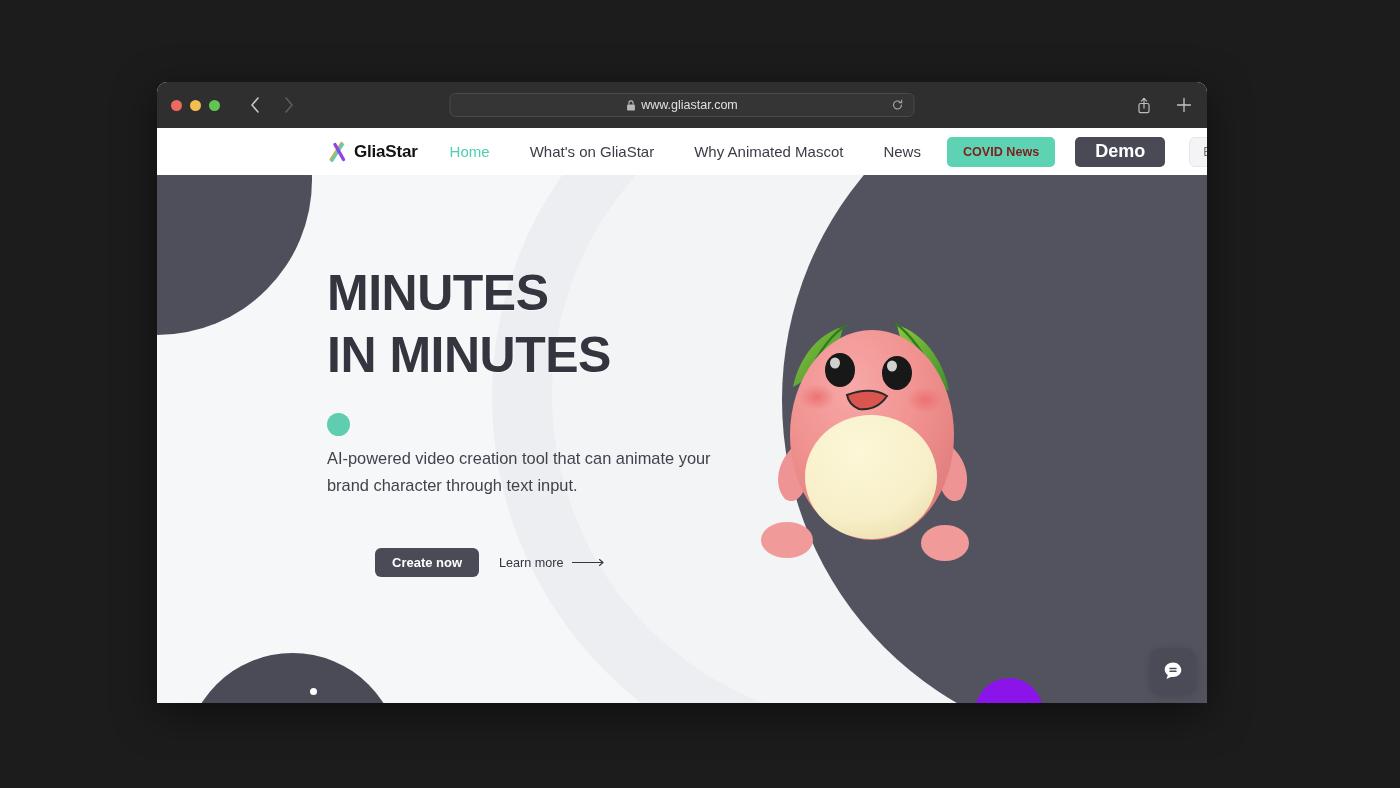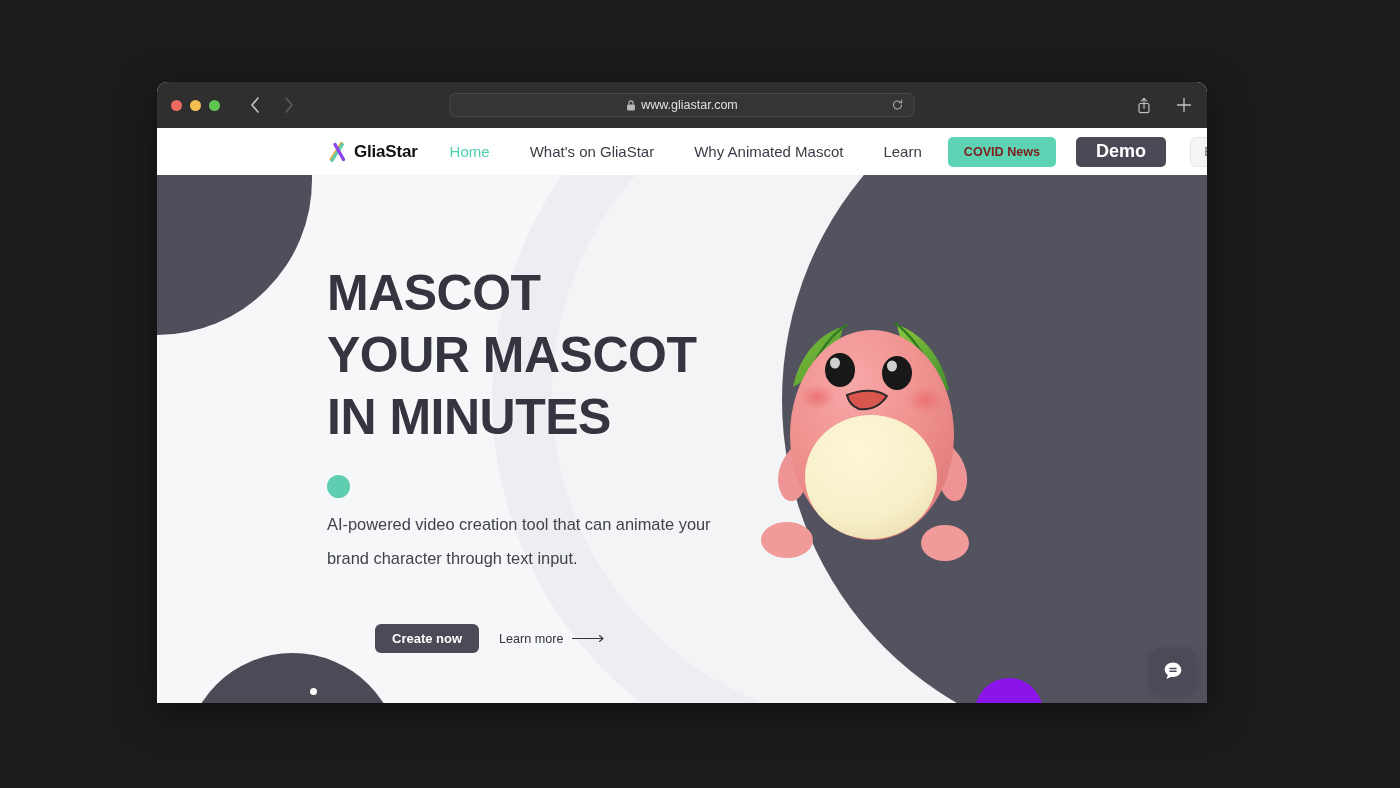--- a/index.html
+++ b/index.html
@@ -221,21 +221,21 @@
   .teal-dot {
     width: 23px; height: 23px;
     border-radius: 50%;
     background: #5ecdb0;
     margin-top: 27px;
     margin-bottom: 9px;
   }
 
   .hero-sub {
     font-size: 16.4px;
-    line-height: 34px;
+    line-height: 27px;
     color: #41424c;
     max-width: 400px;
   }
 
   .hero-actions {
     display: flex;
     align-items: center;
     margin-top: 49px;
     gap: 20px;
     padding-left: 48px;
@@ -355,21 +355,21 @@
           <path d="M4 19.5 L14.5 3.5" stroke="#e9a73c" stroke-width="3.1" stroke-linecap="round" fill="none"></path>
           <path d="M5 20.5 L15.5 4.5" stroke="#5ecdb0" stroke-width="3.1" stroke-linecap="round" fill="none"></path>
           <path d="M16.5 19.5 L8 4.5" stroke="#8b45e8" stroke-width="3.4" stroke-linecap="round" fill="none"></path>
         </svg>
         <span class="logo-text">GliaStar</span>
       </div>
 
       <a class="nav-link active">Home</a>
       <a class="nav-link">What's on GliaStar</a>
       <a class="nav-link">Why Animated Mascot</a>
-      <a class="nav-link more">Learn</a>
+      <a class="nav-link more">News</a>
 
       <button class="btn-covid">COVID News</button>
       <button class="btn-demo">Demo</button>
 
       <div class="lang-select">
         <span>English</span>
         <span>
           <svg width="11" height="7" viewBox="0 0 11 7">
               <path d="M1 1l4.5 4.5L10 1" fill="none" stroke="#3a3b44" stroke-width="1.5" stroke-linecap="round" stroke-linejoin="round"></path>
             </svg>
@@ -432,22 +432,21 @@
       <ellipse cx="145" cy="81" rx="5" ry="5.5" fill="#ffffff" opacity="0.8"></ellipse>
 
       <path d="M100 110 Q124 101 140 111 Q130 126 112 124 Q102 120 100 110 Z" fill="#d9564f" stroke="#2a2a2a" stroke-width="2"></path>
 
       <ellipse cx="40" cy="255" rx="26" ry="18" fill="#f09a9a"></ellipse>
       <ellipse cx="198" cy="258" rx="24" ry="18" fill="#f09a9a"></ellipse>
     </svg>
 
     <div class="hero-content">
       <h1 class="hero-title">
-        <div>MASCOT</div>
-        <div>YOUR MASCOT</div>
+        <div>MINUTES</div>
         <div>IN MINUTES</div>
       </h1>
 
       <div class="teal-dot"></div>
 
       <p class="hero-sub">AI-powered video creation tool that can animate your brand character through text input.</p>
 
       <div class="hero-actions">
         <button class="btn-create">Create now</button>
         <button class="btn-learn">

